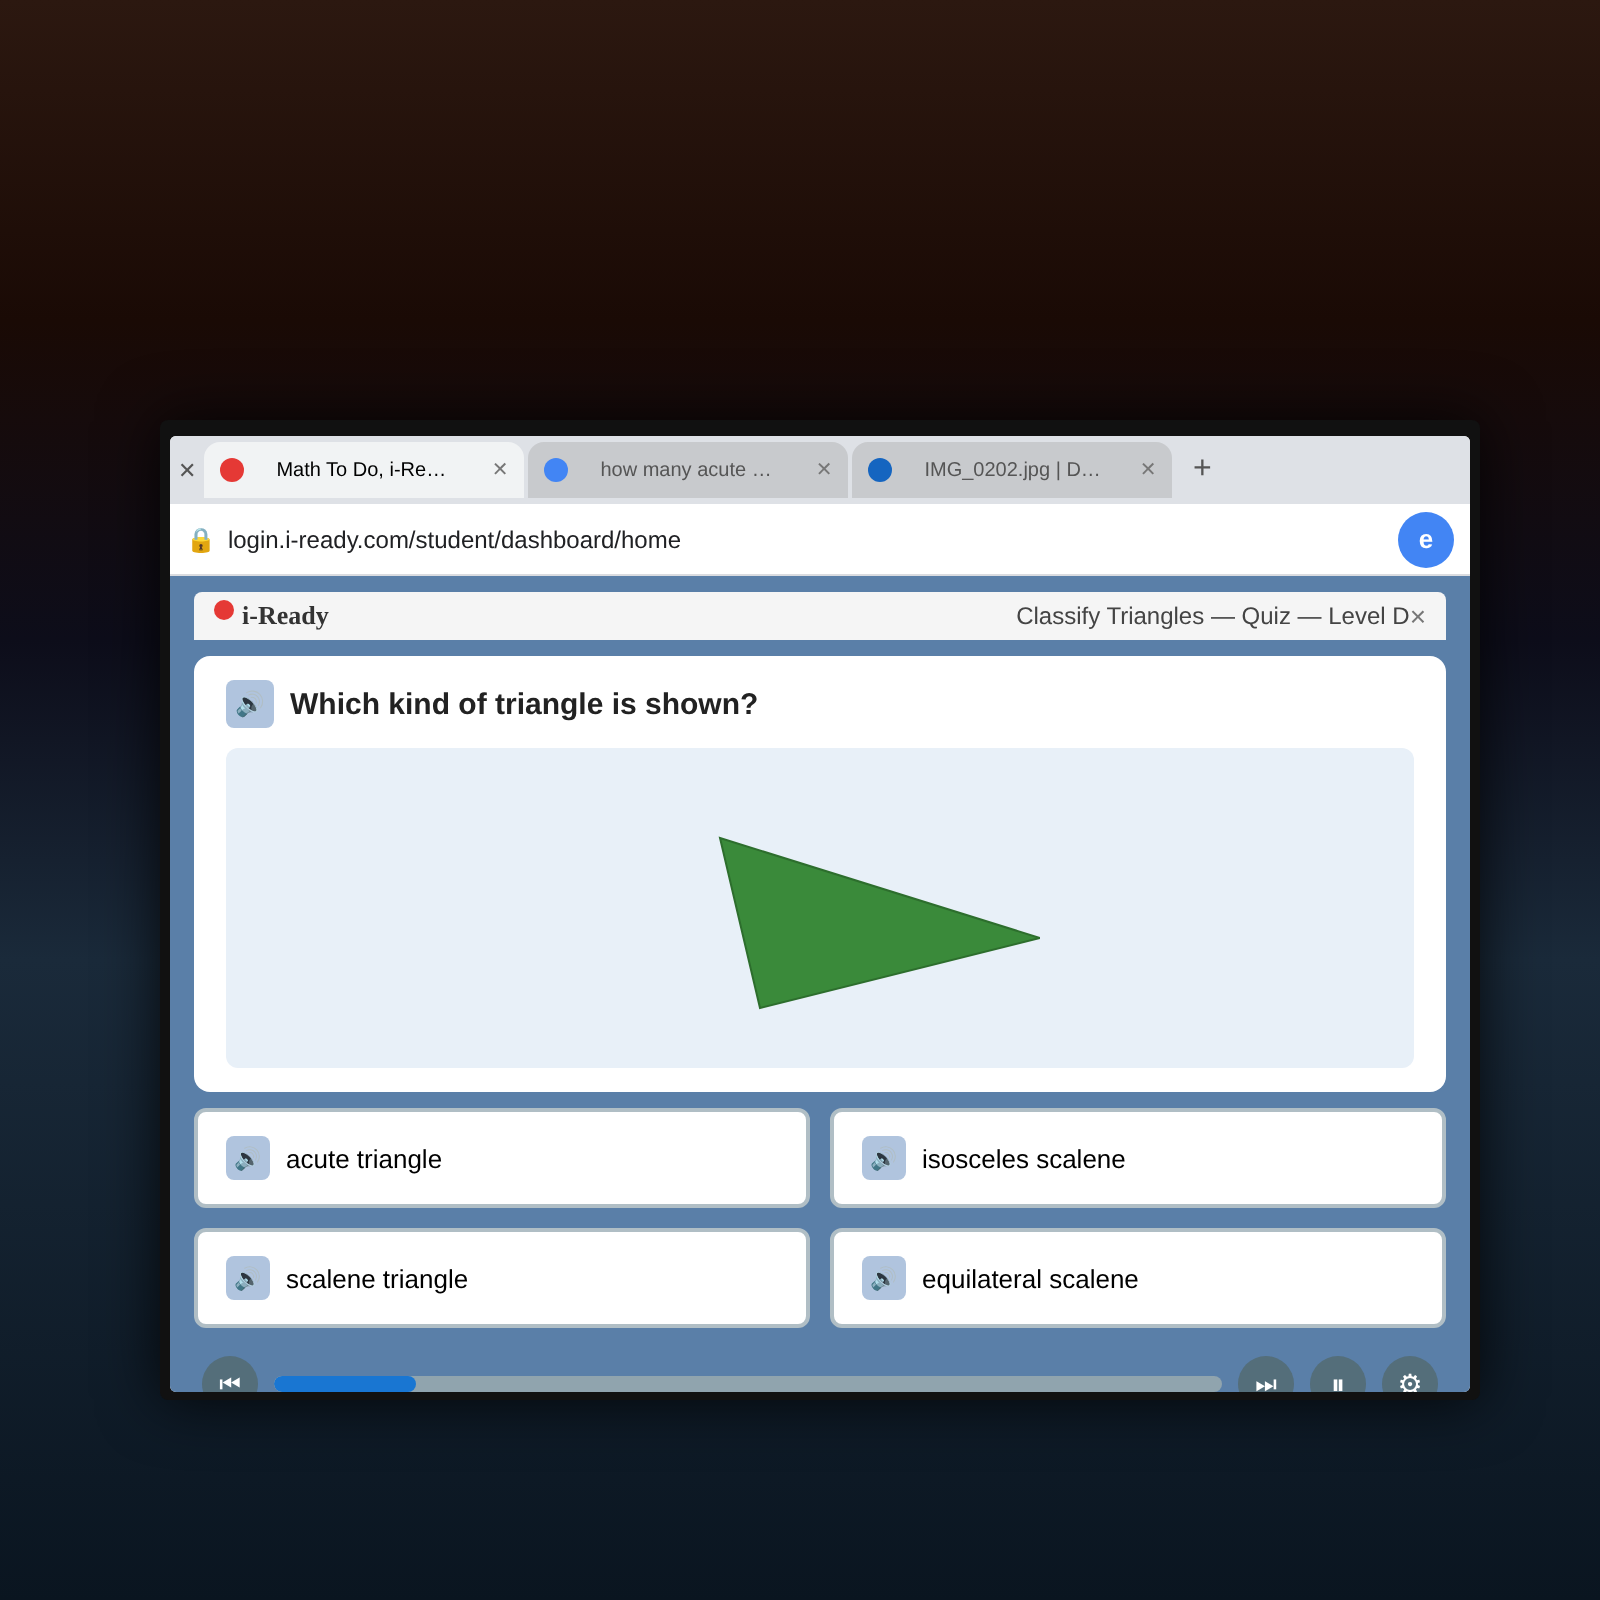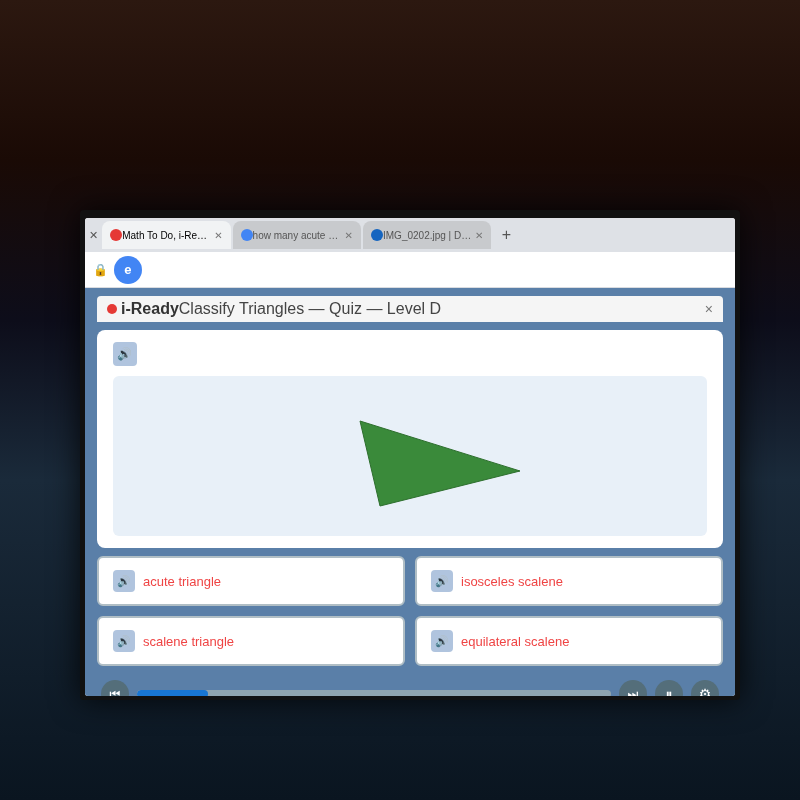--- a/index.html
+++ b/index.html
@@ -57,21 +57,21 @@
       gap: 2px;
     }
 
     .tab {
       display: flex;
       align-items: center;
       height: 28px;
       padding: 0 8px;
       border-radius: 8px 8px 0 0;
       font-size: 11px;
-      gap: 0;
+      gap: 16px;
       position: relative;
       max-width: 160px;
       overflow: hidden;
       white-space: nowrap;
     }
 
     .tab.active {
       background: #f1f3f4;
       z-index: 1;
     }
@@ -164,38 +164,39 @@
       display: flex;
       align-items: center;
       justify-content: space-between;
       background: #f5f5f5;
       padding: 4px 10px;
       border-radius: 4px 4px 0 0;
     }
 
     .iready-logo {
       display: flex;
-      align-items: center;
+      align-items: flex-start;
       gap: 4px;
-      font-size: 16px;
+      font-size: 13px;
       font-weight: bold;
       color: #333;
+      font-family: Liberation Serif, serif;
     }
 
     .iready-logo-dot {
       width: 10px;
       height: 10px;
       background: #e53935;
       border-radius: 50%;
     }
 
     .iready-quiz-title {
-      font-size: 16px;
+      font-size: 12px;
       color: #444;
-      text-align: left;
+      text-align: right;
       flex: 1;
     }
 
     .iready-close {
       font-size: 14px;
       color: #777;
       cursor: pointer;
     }
 
     
@@ -274,21 +275,21 @@
       border-radius: 4px;
       display: flex;
       align-items: center;
       justify-content: center;
       font-size: 11px;
       flex-shrink: 0;
     }
 
     .answer-label {
       font-size: 13px;
-      color: #ef4444;
+      color: #000000;
     }
 
     
     .bottom-bar {
       width: 100%;
       display: flex;
       align-items: center;
       gap: 8px;
       padding: 6px 4px;
     }
@@ -376,39 +377,41 @@
       <div class="tab-icon dochub"></div>
       <span style="font-size:10px;overflow:hidden;max-width:90px;white-space:nowrap;text-overflow:ellipsis;">IMG_0202.jpg | DocHub</span>
       <span class="tab-close">✕</span>
     </div>
 
     <div class="tab-plus">+</div>
   </div>
 
   <div class="address-bar">
     <span class="lock-icon">🔒</span>
+    <span class="url-text">login.i-ready.com/student/dashboard/home</span>
     <div class="e-btn">e</div>
   </div>
 
   <div class="iready-content">
 
     <div class="iready-header">
       <div class="iready-logo">
         <div class="iready-logo-dot"></div>
         <span>i-Ready</span>
       </div>
       <span class="iready-quiz-title">Classify Triangles — Quiz — Level D</span>
       <span class="iready-close">×</span>
     </div>
 
     <div class="question-box">
       <div class="question-header">
         <div class="speaker-icon">
           <span>🔊</span>
         </div>
+        <span class="question-text">Which kind of triangle is shown?</span>
       </div>
 
       <div class="triangle-display">
         <svg viewBox="0 0 220 130">
 
           <polygon points="60,30 220,80 80,115" fill="#3a8a3a" stroke="#2d6e2d" stroke-width="1"></polygon>
         </svg>
       </div>
     </div>
 

